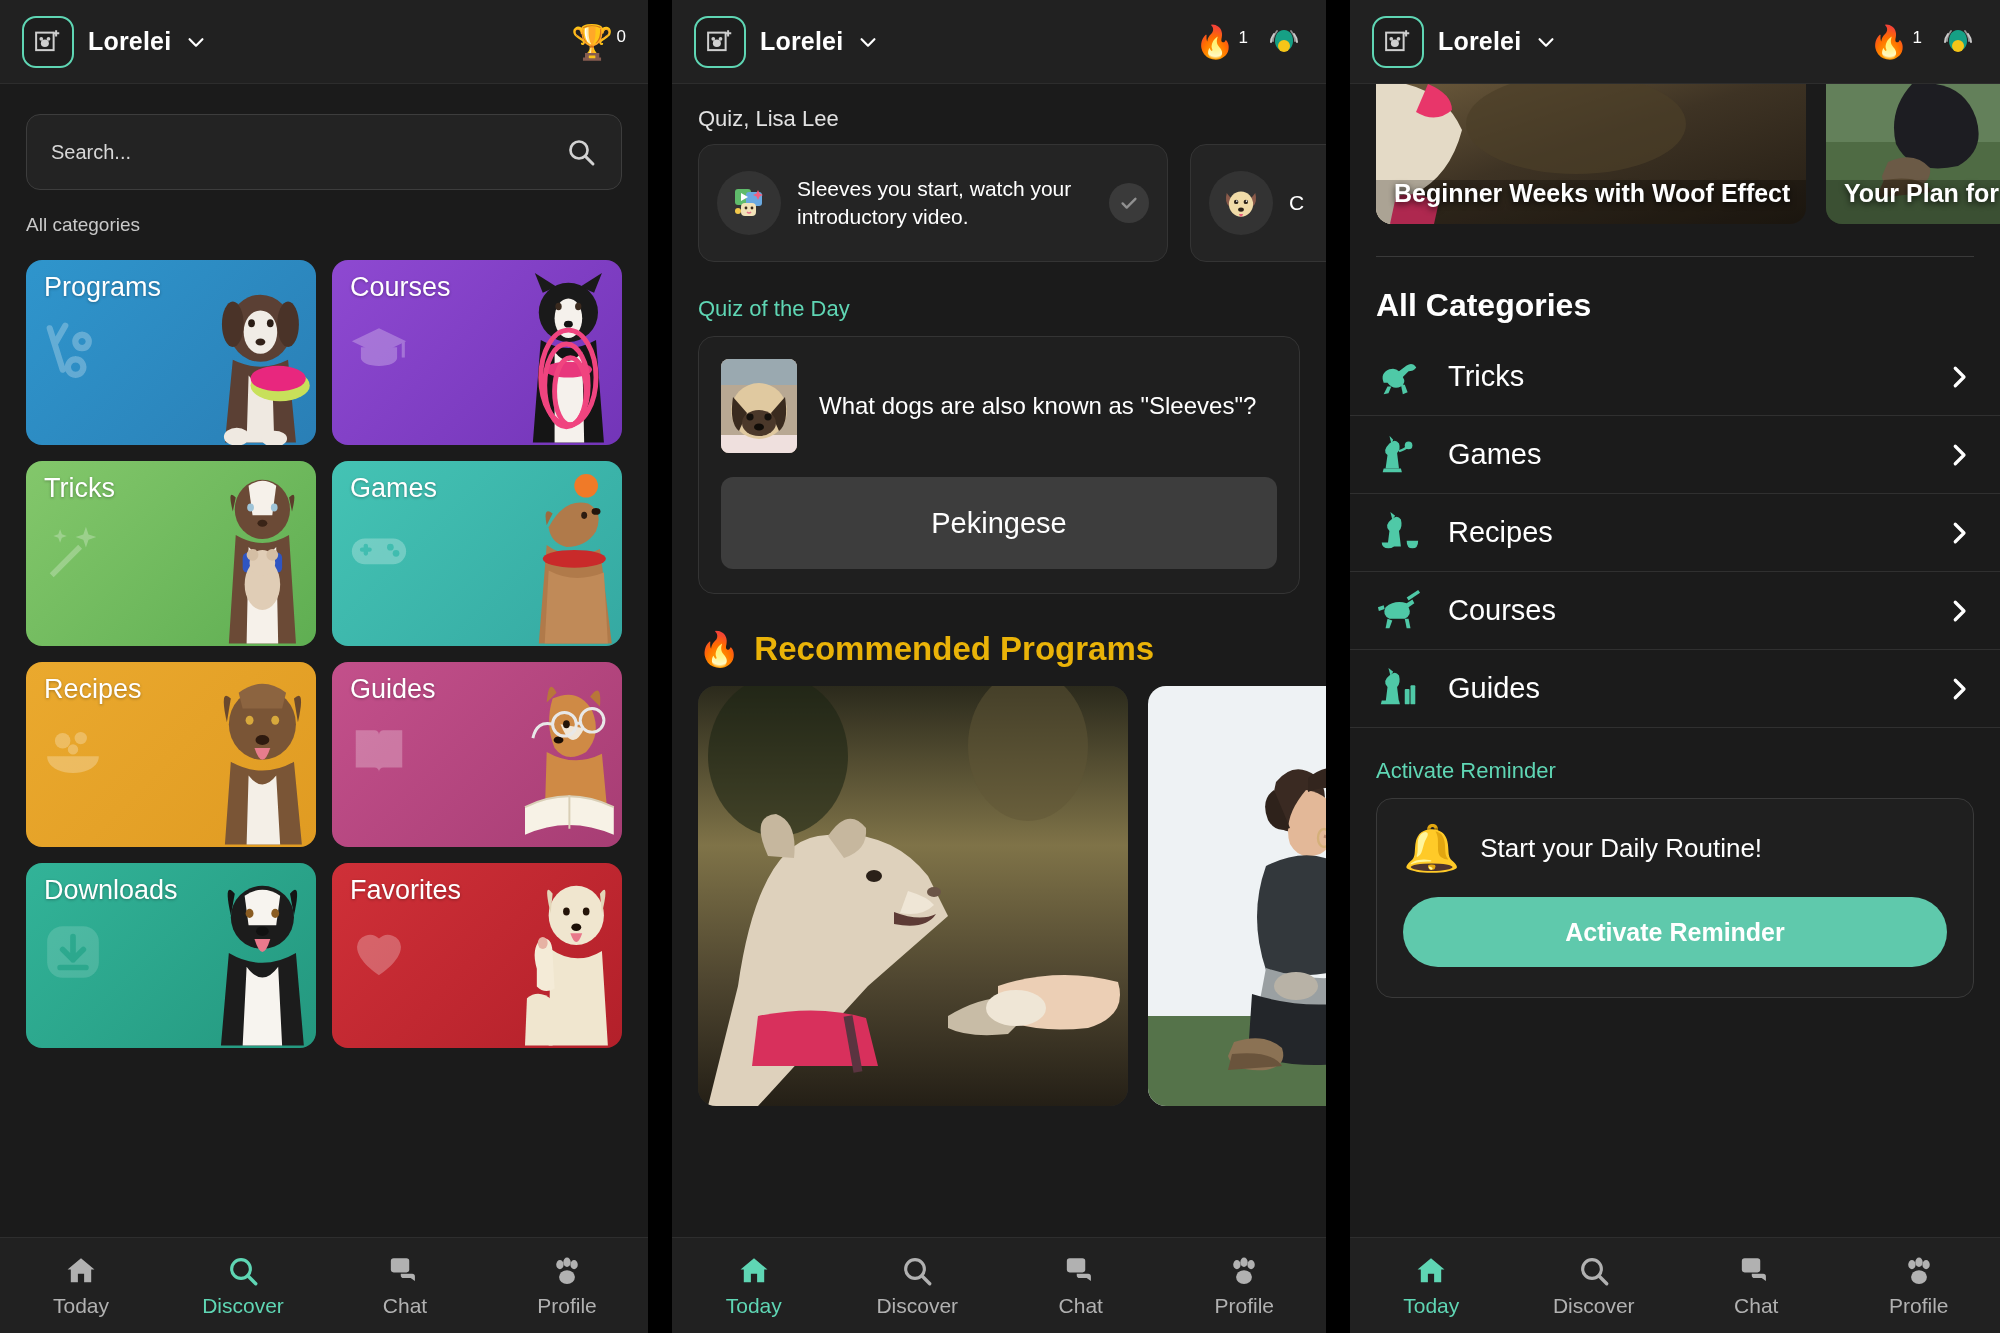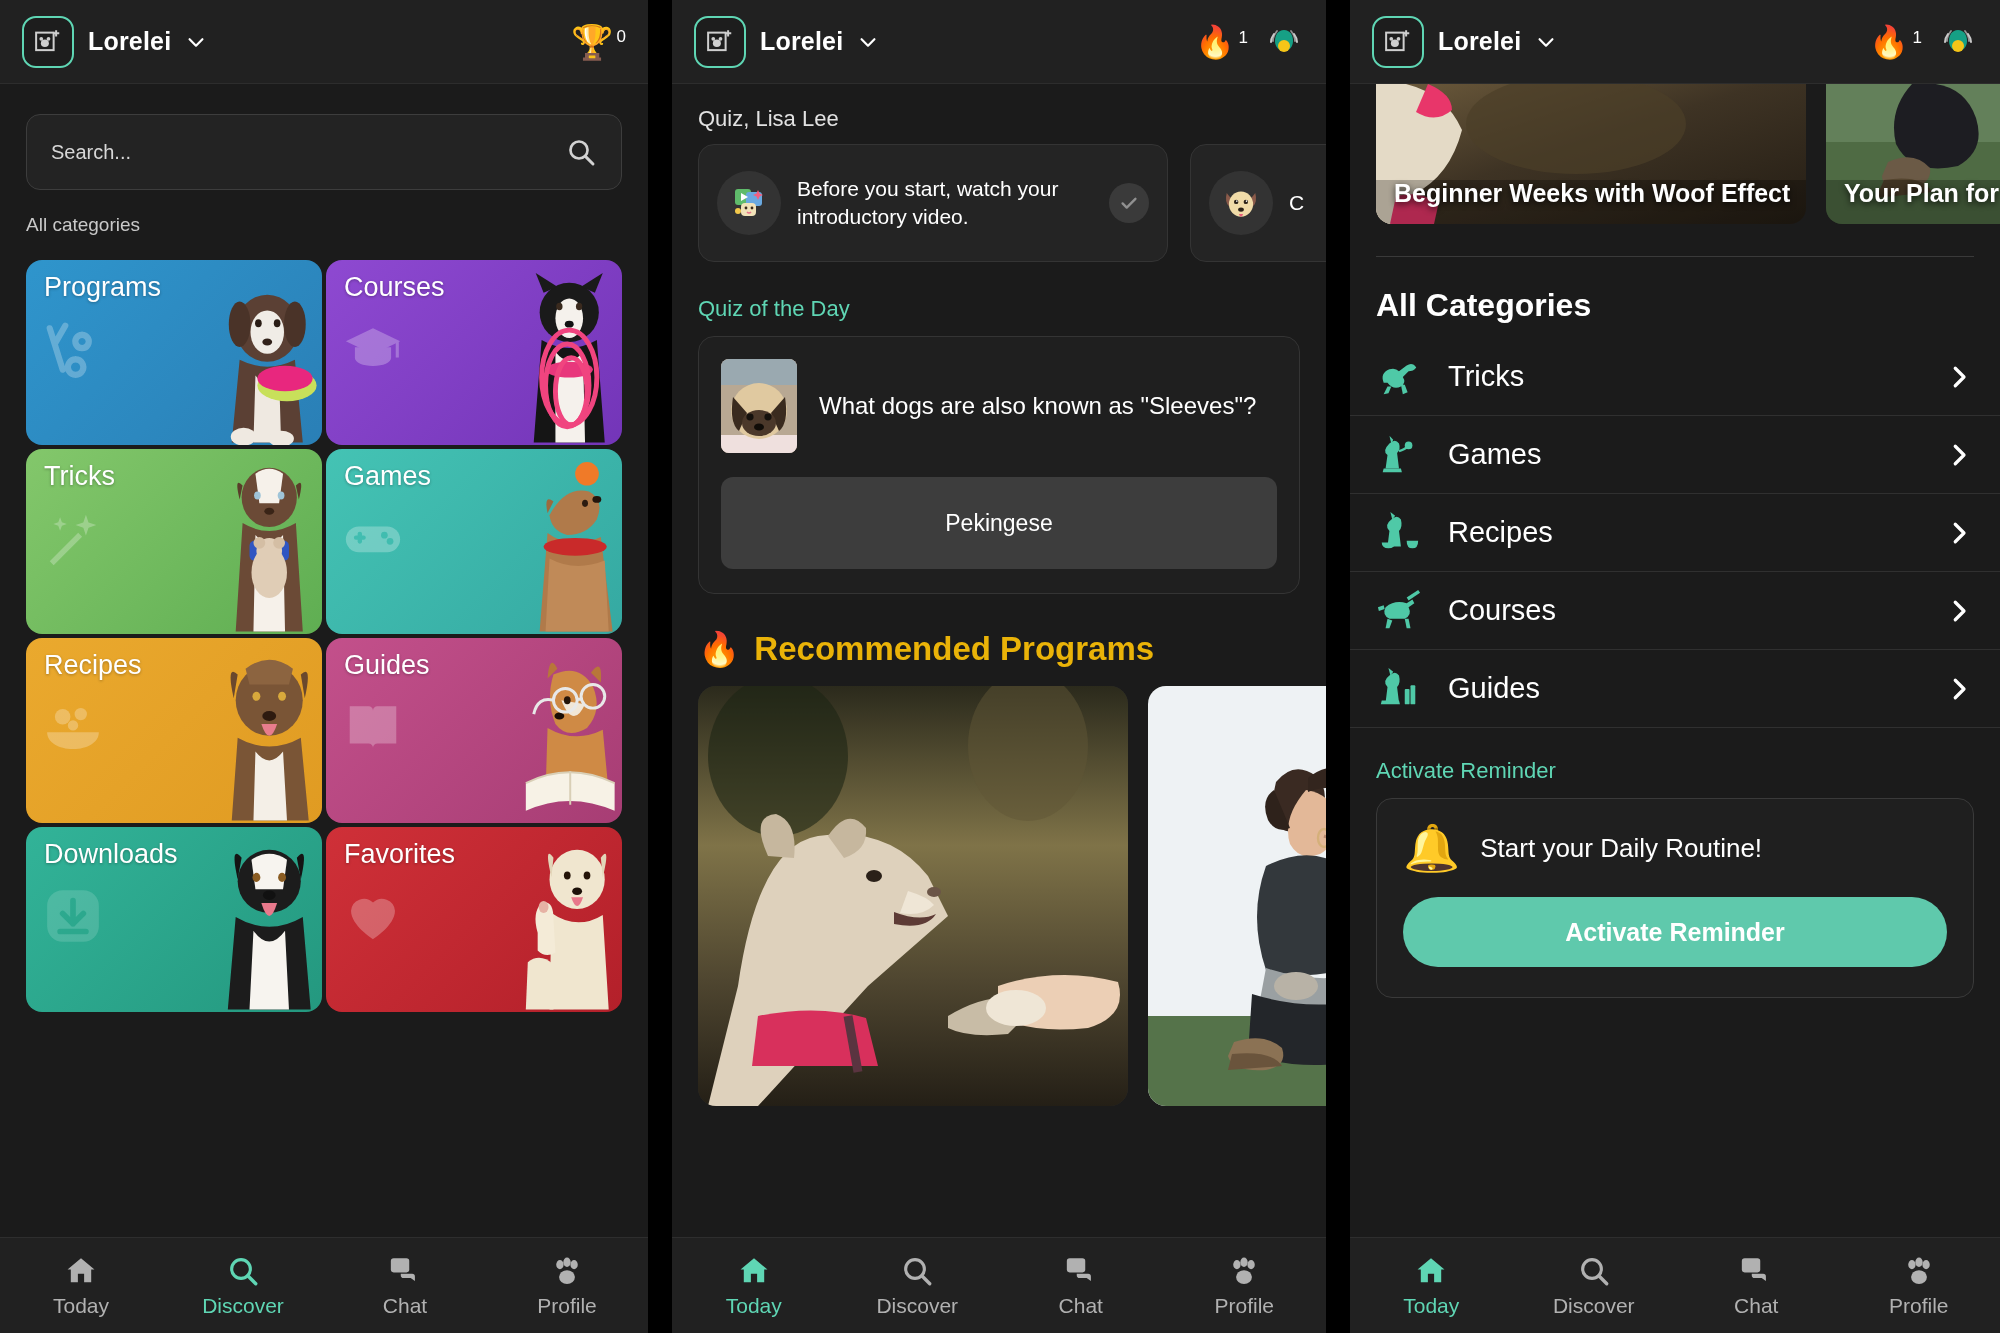--- a/index.html
+++ b/index.html
@@ -87,21 +87,21 @@
 
   .sec-label {
     color: #c9c9c9; font-size: 19px;
     margin: 24px 0 12px 26px;
   }
 
   
   .grid {
     display: grid;
     grid-template-columns: 1fr 1fr;
-    gap: 4px;
+    gap: 16px;
     padding: 12px 26px;
   }
   .cat-card {
     position: relative;
     height: 185px;
     border-radius: 16px;
     overflow: hidden;
     display: block;
   }
   .cat-card .title {
@@ -181,21 +181,21 @@
   .quiz-thumb {
     width: 76px; height: 94px; border-radius: 8px; overflow: hidden;
     flex: 0 0 76px; background: #9b8a7c;
   }
   .quiz-thumb svg { width: 100%; height: 100%; display: block; }
   .quiz-q { color: #fff; font-size: 24px; font-weight: 500; }
   .quiz-opt {
     margin-top: 24px; height: 92px;
     background: #3d3d3d; border-radius: 12px;
     display: flex; align-items: center; justify-content: center;
-    color: #fff; font-size: 23px;
+    color: #fff; font-size: 29px;
   }
 
   .big-head {
     display: flex; align-items: center; gap: 14px;
     margin: 36px 0 18px 26px;
   }
   .big-head .t { color: #eab308; font-size: 33px; font-weight: 700; }
 
   .prog-row { display: flex; gap: 20px; padding-left: 26px; }
   .prog-card {
@@ -587,21 +587,21 @@
               <rect x="17" y="9" width="16" height="14" rx="3" fill="#6aa9e0"></rect>
               <path d="M12 10l7 4-7 4z" fill="#fff"></path>
               <rect x="12" y="20" width="15" height="13" rx="4" fill="#f2e2b8"></rect>
               <circle cx="17" cy="25" r="1.4" fill="#3a2a1a"></circle>
               <circle cx="23" cy="25" r="1.4" fill="#3a2a1a"></circle>
               <path d="M18 29q2 2 4 0" stroke="#e8728a" stroke-width="1.6" fill="none"></path>
               <circle cx="9" cy="28" r="3" fill="#f2c84b"></circle>
               <path d="M29 7l1.6 3.4L34 12l-3.4 1.6L29 17l-1.6-3.4L24 12l3.4-1.6z" fill="#f2607f"></path>
             </svg>
           </span>
-          <span class="ob-txt">Before you start, watch your introductory video.</span>
+          <span class="ob-txt">Sleeves you start, watch your introductory video.</span>
           <span class="ob-check">
             <svg viewBox="0 0 24 24">
                 <path d="M5 12.5l4.5 4.5L19 7.5" fill="none" stroke="#909090" stroke-width="2.6" stroke-linecap="round" stroke-linejoin="round"></path>
               </svg>
           </span>
         </div>
         <div class="onboard-card second">
           <span class="ob-av">
             <svg viewBox="0 0 40 40" width="44" height="44">
               <path d="M7 11q-2 8 2 12l3-6z" fill="#8a5a4a"></path>

